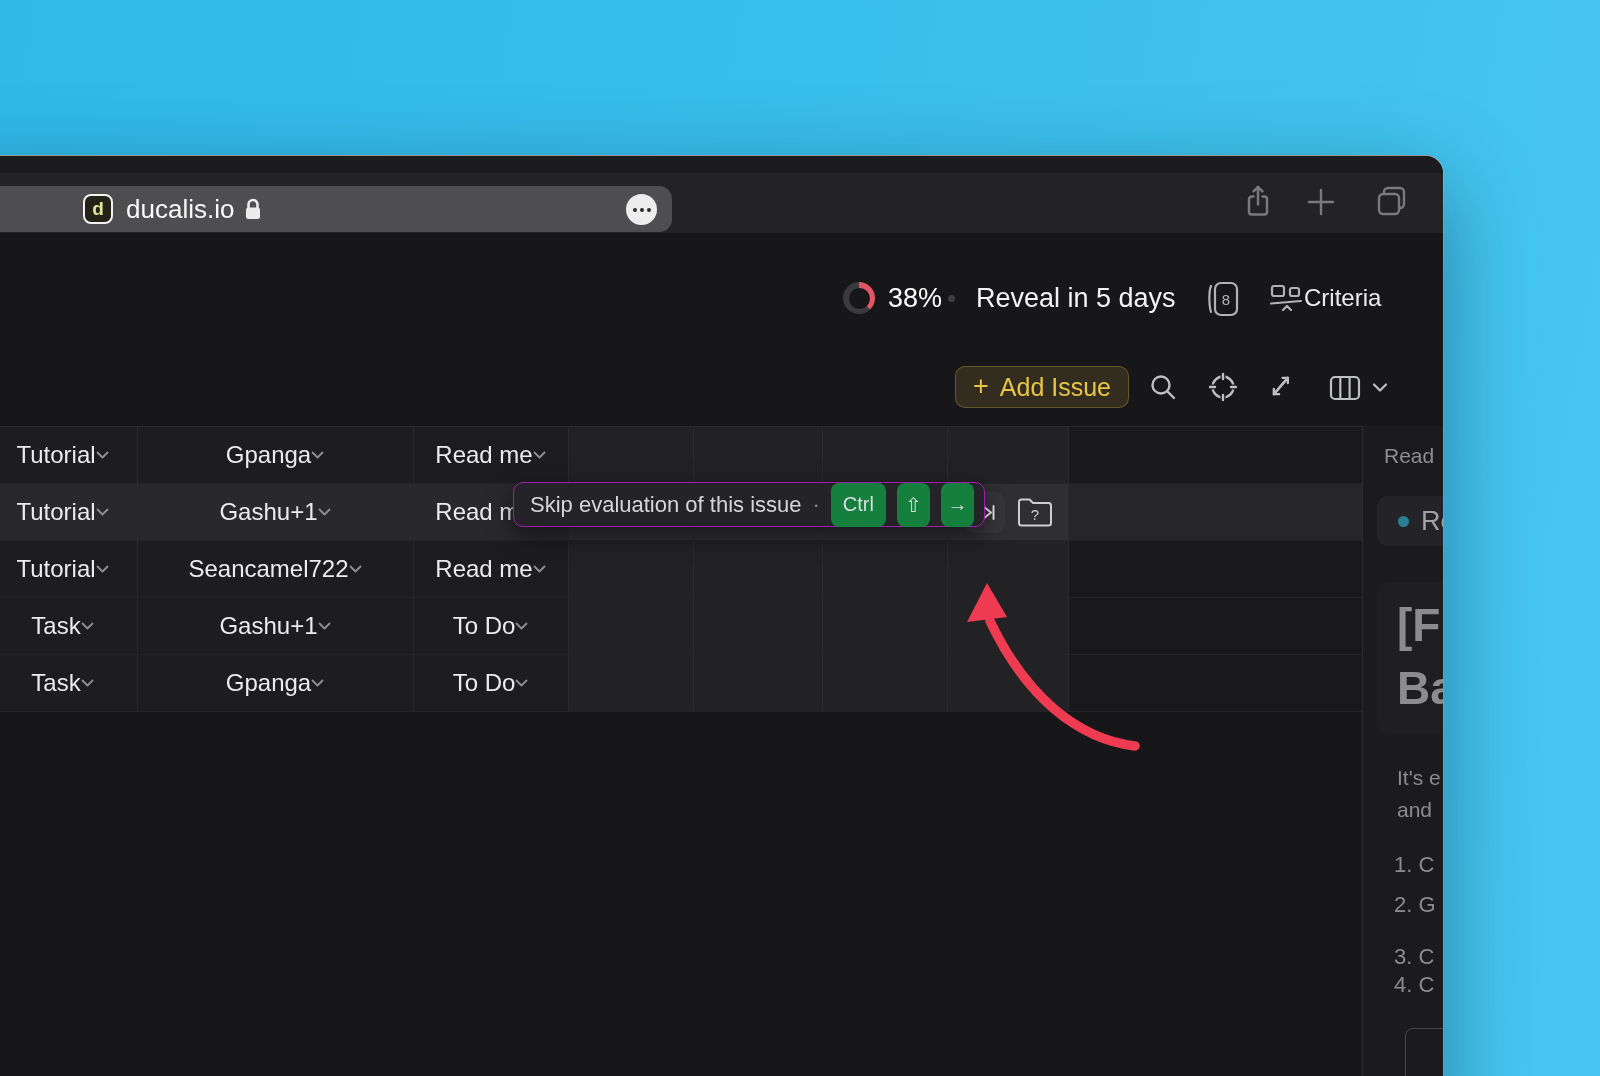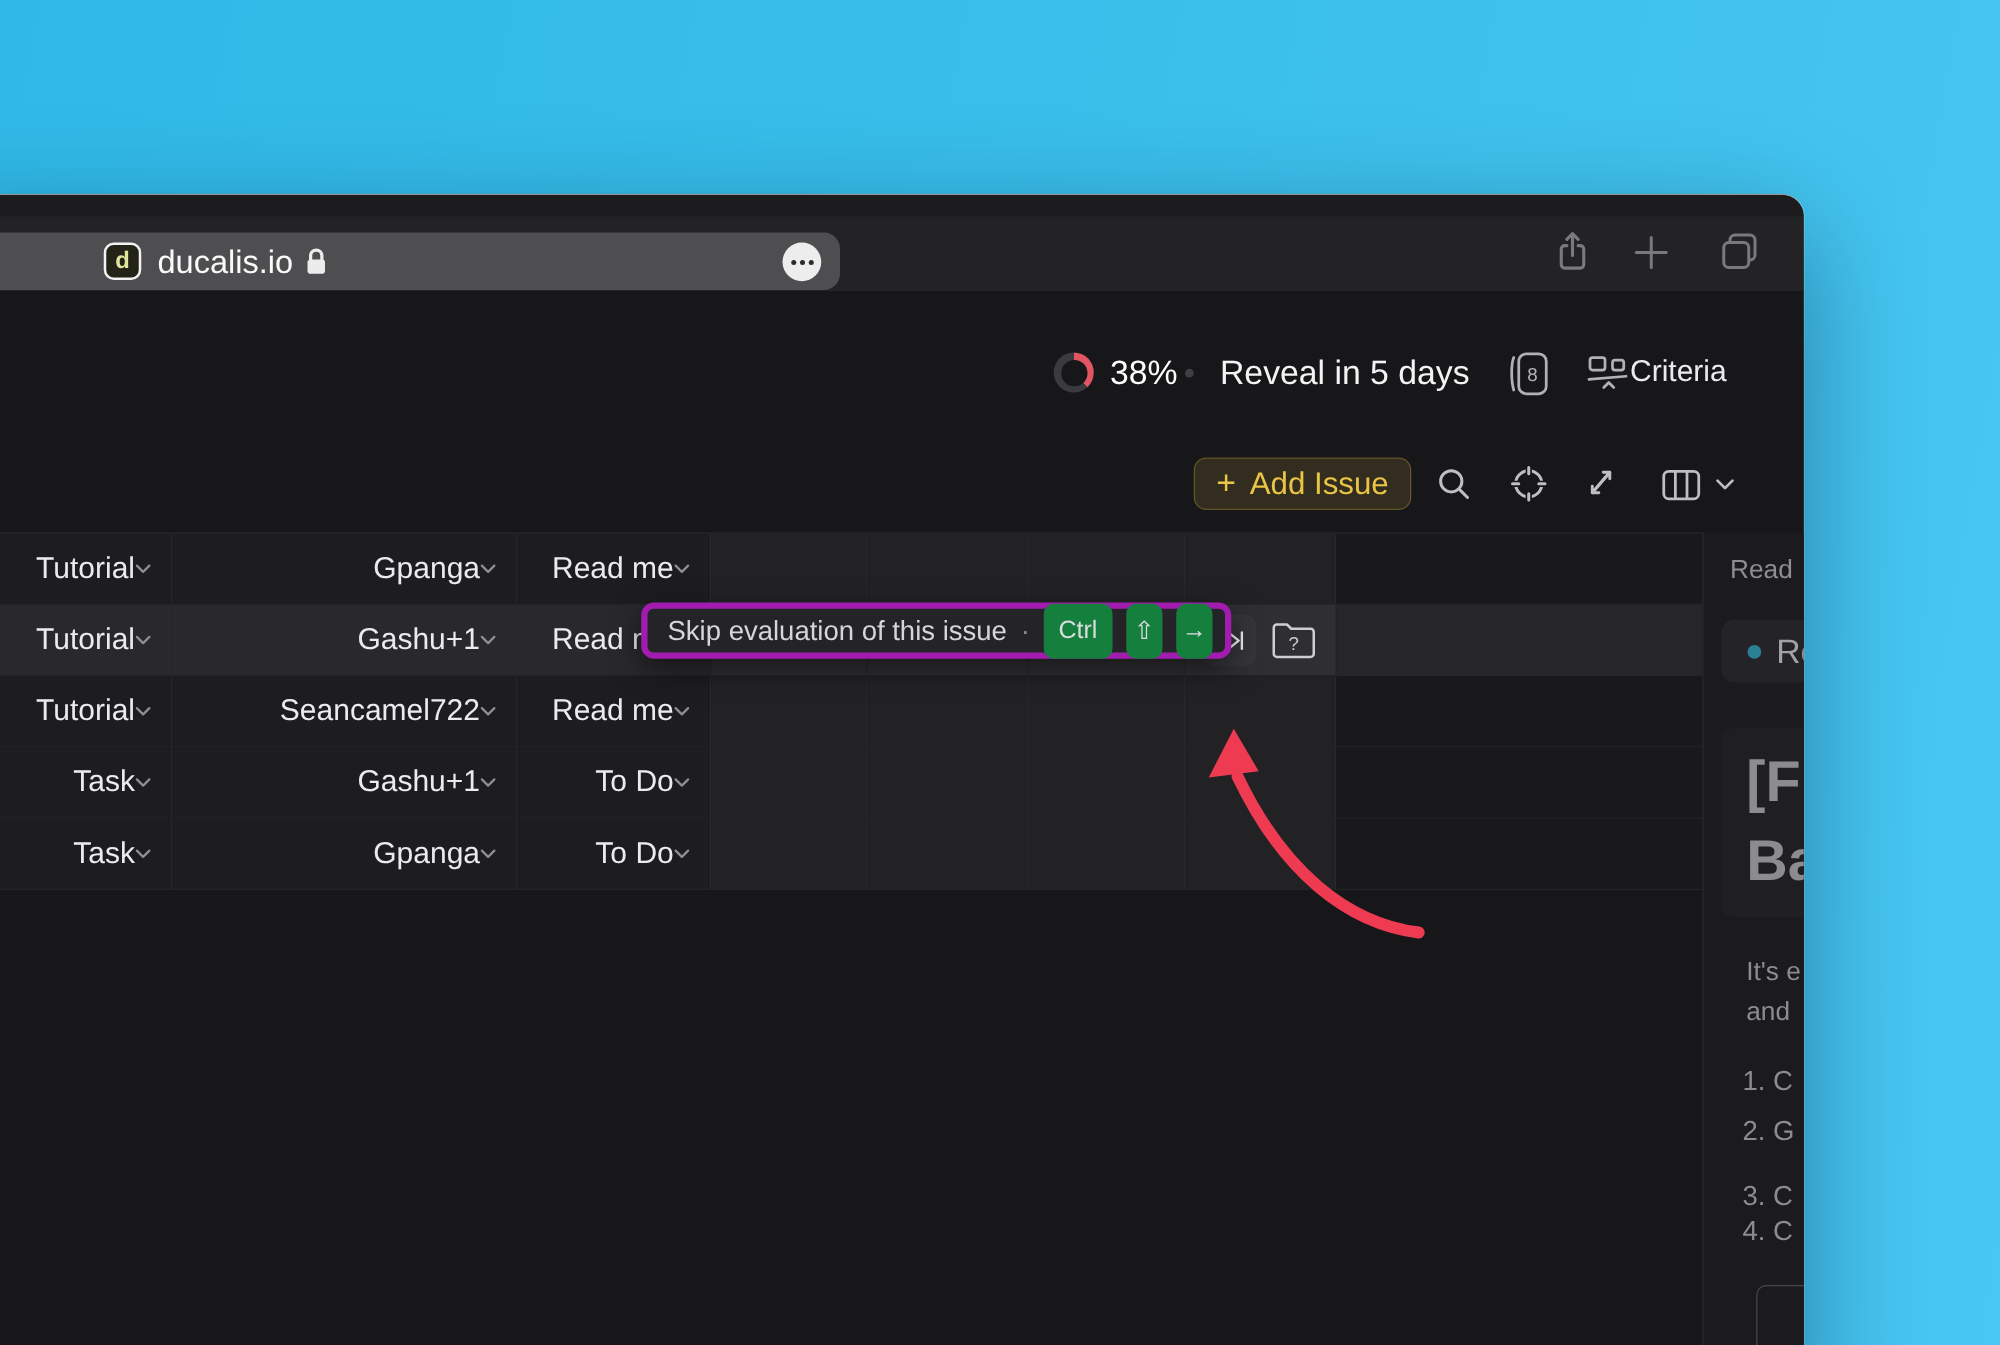--- a/index.html
+++ b/index.html
@@ -42,34 +42,34 @@
   .addbtn .plus{font-size:27px;font-weight:400;margin-top:-2px}
   .acticon{color:#bdbfc1}
   
   .table{left:0;top:270px;width:1362px;border-top:1px solid #2b2b2e}
   .trow,.thead{display:grid;grid-template-columns:138px 276px 155px 125px 129px 125px 121px 293px}
   .thead{height:52px}
   .trow{height:57px}
   .hc,.tc{box-sizing:border-box;border-right:1px solid #2a2a2d;border-bottom:1px solid #242427;
     display:flex;align-items:center;background:#1d1d1f}
   .hc{background:#1f1f21;color:#a6a6a8;font-size:22px;padding:0 0 0 15px}
-  .tc{color:#ebebed;font-size:24px;padding:0 16px 0 15px;justify-content:flex-end}
+  .tc{color:#ebebed;font-size:24px;padding:0 16px 0 15px;justify-content:center}
   .hc.first,.tc.first{padding-left:4px}
   .hc.lt{background:#222225}.tc.lt{background:#222225}
   .hc.fill,.tc.fill{border-right:none;background:#19191b}
   .trow.hl .tc{background:#29292c}.trow.hl .tc.lt{background:#2f2f32}.trow.hl .tc.fill{background:#25252a}
   .cellchev{color:#8f8f92;flex:0 0 auto}
   .evalcell{justify-content:flex-start}
   
   .skipwrap{display:flex;align-items:center;gap:11px;padding-left:1px}
   .skipbtn{width:41px;height:41px;border-radius:9px;background:#35353a;
     display:flex;align-items:center;justify-content:center;color:#f2f2f3}
   .folderbtn{width:38px;height:36px;display:flex;align-items:center;justify-content:center;color:#cdced0}
   
-  .tooltip{left:513px;top:326px;width:472px;height:45px;background:#242428;border:5px solid #a21caf;
+  .tooltip{left:513px;top:326px;width:472px;height:45px;background:#242428;border:1px solid #a21caf;
     border-radius:10px;box-sizing:border-box;display:flex;align-items:center;gap:11px;
     padding:0 10px 0 16px;box-shadow:0 8px 24px rgba(0,0,0,.5);z-index:15}
   .tiptext{color:#d6d6d8;font-size:22px;white-space:nowrap}
   .tipsep{color:#8a8a8c;font-size:22px}
   .key{height:44px;border-radius:8px;background:#15803d;color:#dcdcde;font-size:20px;
     display:flex;align-items:center;justify-content:center;padding:0 12px;box-sizing:border-box}
   .key.sq{width:34px;padding:0}
   
   .arrow{left:930px;top:415px;z-index:20;pointer-events:none}
   

